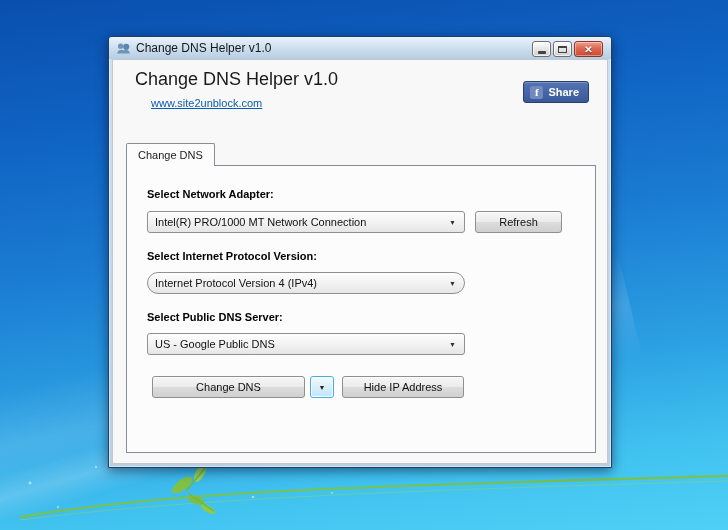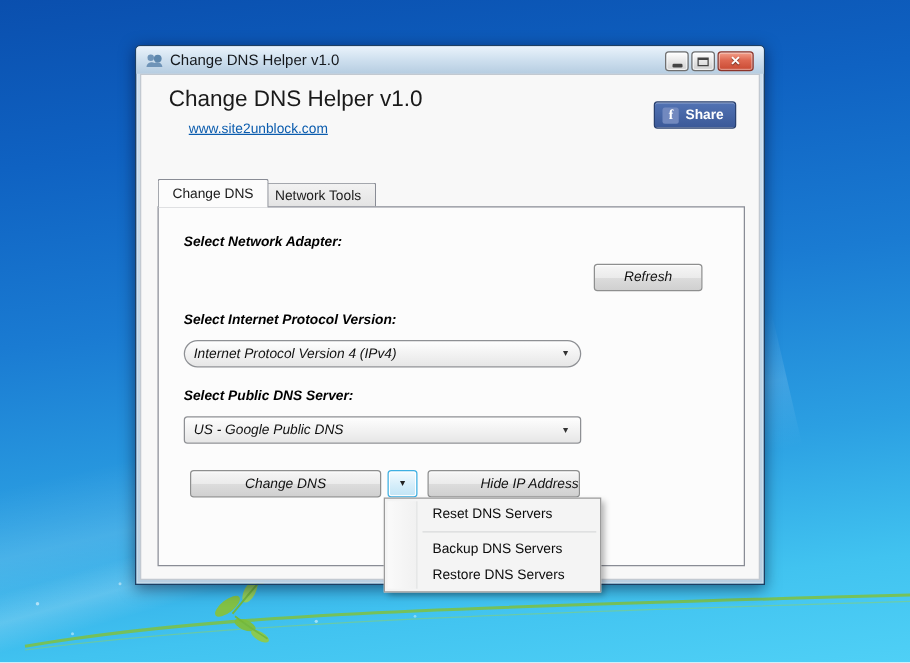--- a/index.html
+++ b/index.html
@@ -56,21 +56,21 @@
     display:flex; align-items:center; justify-content:center;
     font-family:"Liberation Serif", serif; font-size:11px; font-weight:bold; color:#fff; }
 
   
   .tab { position:absolute; font-size:11px; color:#1a1a1a; border:1px solid #898c95; border-bottom:none;
     border-radius:2px 2px 0 0; display:flex; align-items:center; padding:0 11px; cursor:pointer; }
   .tab-active { left:13px; top:83px; height:23px; background:#fcfcfc; z-index:3; }
   .tab-inactive { left:95px; top:86px; height:20px; background:linear-gradient(#f2f2f2,#e3e3e3); z-index:1; }
 
   .tab-page { position:absolute; left:13px; top:105px; width:470px; height:288px;
-    background:#fcfcfc; border:1px solid #898c95; z-index:2;font-style:italic; }
+    background:#fcfcfc; border:1px solid #898c95; z-index:2; }
 
   
   .field-label { position:absolute; left:20px; font-size:11px; font-weight:bold; color:#000; }
   .combo { position:absolute; left:20px; width:318px; height:22px;
     background:linear-gradient(#fefefe,#f0f0f0 60%,#e6e6e6);
     border:1px solid #8e9094; border-radius:3px; display:flex; align-items:center;
     padding:0 22px 0 7px; font-size:11px; color:#111; cursor:pointer; }
   .combo-arrow { position:absolute; right:8px; top:7px; font-size:7px; color:#333; line-height:1; }
   .win-btn { position:absolute; height:22px; background:linear-gradient(#f6f6f6,#ebebeb 50%,#dcdcdc 52%,#d0d0d0);
     border:1px solid #8e8f8f; border-radius:3px; font-size:11px; color:#111;
@@ -150,27 +150,28 @@
       <a class="app-link">www.site2unblock.com</a>
 
       <div class="share-btn">
         <span class="fb-box">f</span>
         <span>Share</span>
       </div>
 
       <div class="tab tab-active">
         <span>Change DNS</span>
       </div>
-      <div class="tab tab-inactive">
-        <span>Network Tools</span>
-      </div>
 
       <div class="tab-page">
 
         <div class="field-label" style="top:22px;">Select Network Adapter:</div>
+        <div class="combo" style="top:45px;">
+          <span>Intel(R) PRO/1000 MT Network Connection</span>
+          <span class="combo-arrow">▼</span>
+        </div>
         <div class="win-btn" style="left:348px; top:45px; width:87px;">
           <span>Refresh</span>
         </div>
 
         <div class="field-label" style="top:84px;">Select Internet Protocol Version:</div>
         <div class="combo" style="top:106px;border-radius:11px;">
           <span>Internet Protocol Version 4 (IPv4)</span>
           <span class="combo-arrow">▼</span>
         </div>
 
@@ -179,29 +180,22 @@
           <span>US - Google Public DNS</span>
           <span class="combo-arrow">▼</span>
         </div>
 
         <div class="win-btn" style="left:25px; top:210px; width:153px;">
           <span>Change DNS</span>
         </div>
         <div class="split-arrow-btn">
           <span>▼</span>
         </div>
-        <div class="win-btn" style="left:215px; top:210px; width:122px;justify-content:flex-end;">
+        <div class="win-btn" style="left:215px; top:210px; width:122px;">
           <span>Hide IP Address</span>
         </div>
 
       </div>
     </div>
   </div>
 
-  <div class="popup-menu">
-    <div class="menu-gutter"></div>
-    <div class="menu-item">Reset DNS Servers</div>
-    <div class="menu-sep"></div>
-    <div class="menu-item">Backup DNS Servers</div>
-    <div class="menu-item">Restore DNS Servers</div>
-  </div>
 
 </div>
 
 </body></html>

